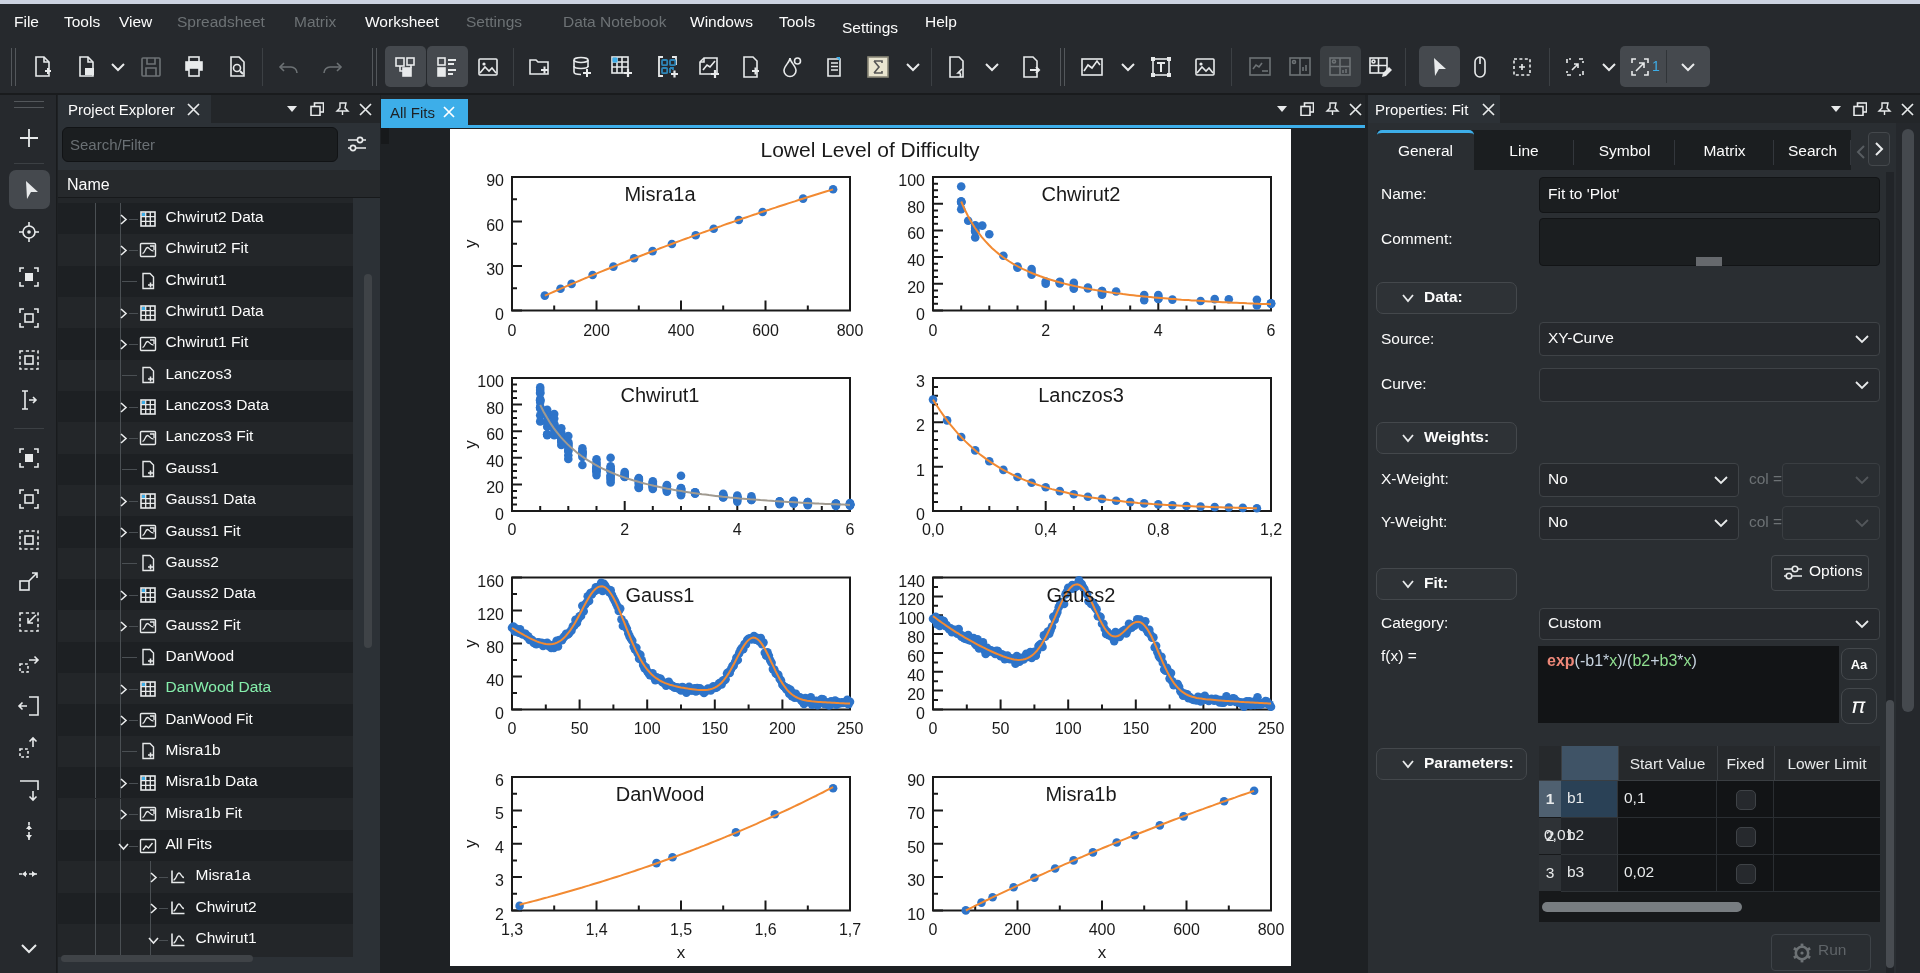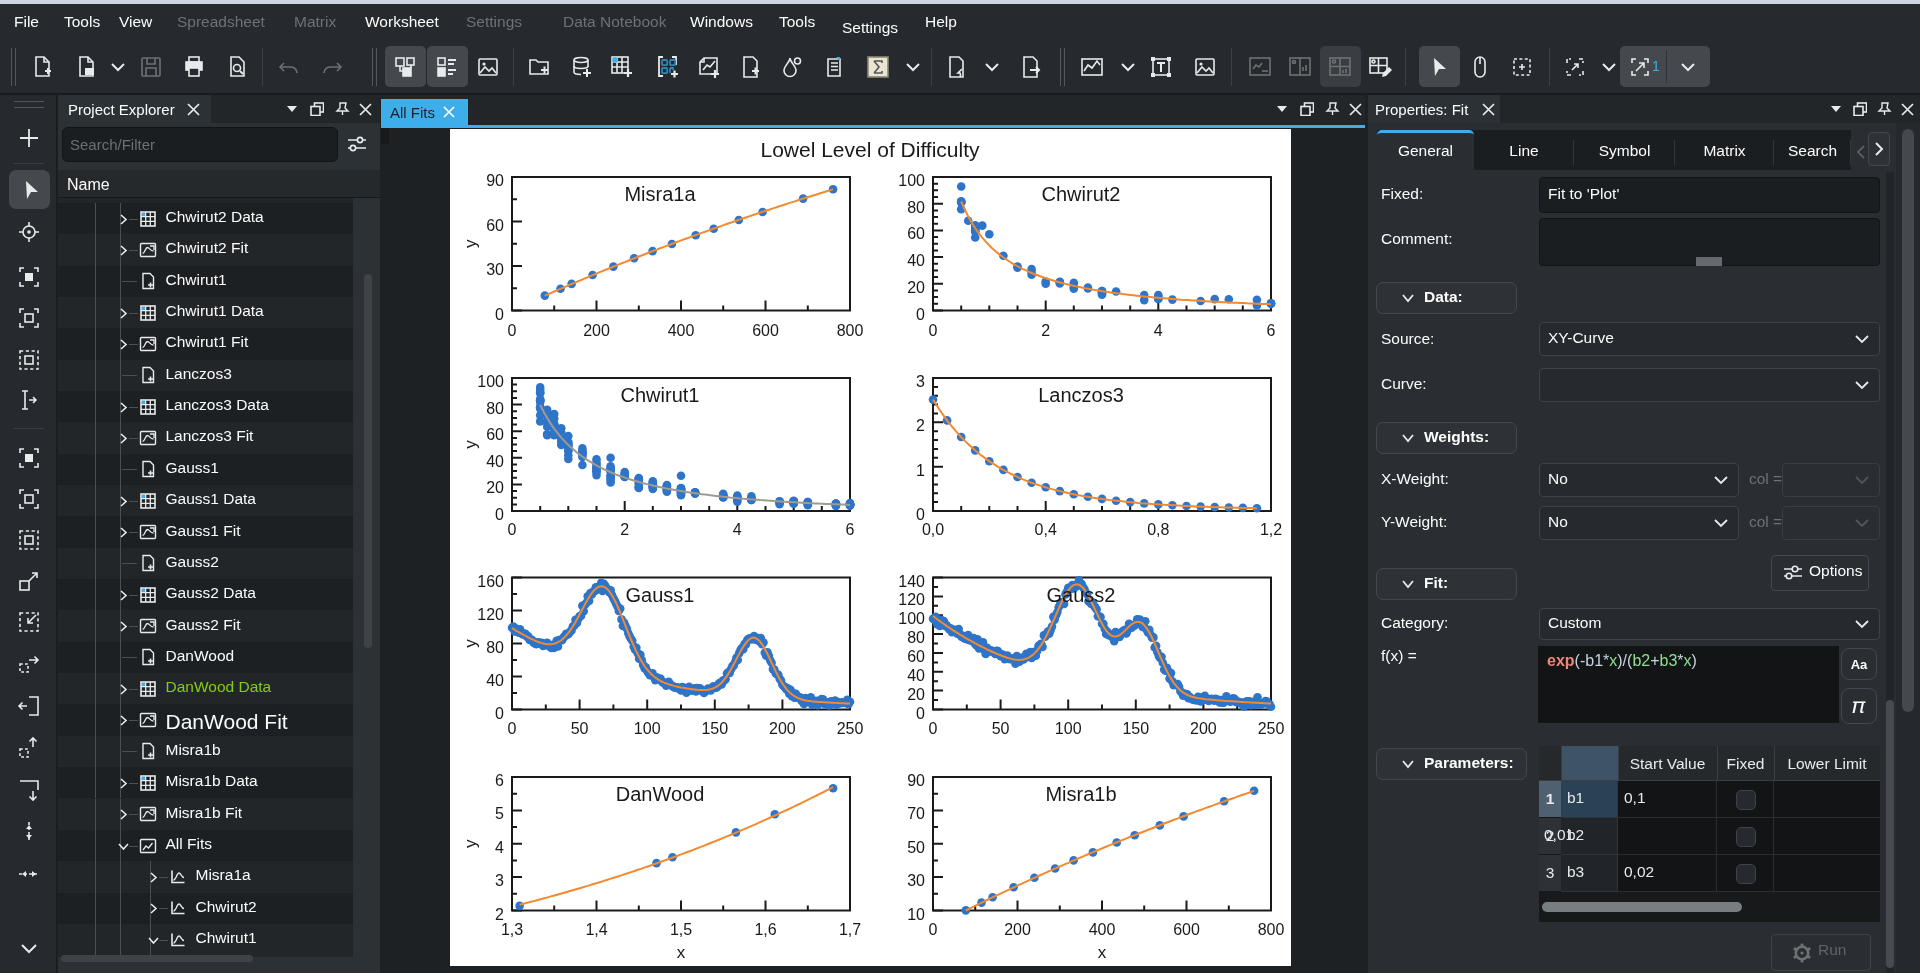--- a/index.html
+++ b/index.html
@@ -502,34 +502,34 @@
 <div style="position:absolute;left:120px;top:673.0px;width:1px;height:31.4px;background:#4a4f53"></div>
 <div style="position:absolute;left:128.5px;top:688.7px;width:9px;height:1px;background:#4a4f53"></div>
 <svg style="position:absolute;left:117.5px;top:682.7px" width="11" height="12" viewBox="0 0 11 12" fill="none" stroke="#e8eaeb" stroke-width="1.6">
     <path d="M3 2l5 4.5L3 11" stroke="#e8eaeb" stroke-width="1.6"></path>
   </svg>
 <svg style="position:absolute;left:138.5px;top:679.7px" width="18" height="18" viewBox="0 0 18 18" fill="none" stroke="#e8eaeb" stroke-width="1.6">
     <rect x="2" y="2" width="14" height="14" fill="none" stroke="#e8eaeb" stroke-width="1.6"></rect>
     <path d="M2 6.7h14M2 11.3h14M6.7 2v14M11.3 2v14" stroke="#e8eaeb" stroke-width="1.3"></path>
     <rect x="3" y="3" width="3" height="3" fill="#3daee9" stroke="none"></rect>
   </svg>
-<div class="t" style="position:absolute;left:165.5px;top:678.2px;color:#84cc16;font-size:15.5px">DanWood Data</div>
+<div class="t" style="position:absolute;left:165.5px;top:678.2px;color:#86efac;font-size:15.5px">DanWood Data</div>
 <div class="" style="position:absolute;left:58px;top:704.4px;width:295px;height:31.4px;background:#1d2023"></div>
 <div style="position:absolute;left:95px;top:704.4px;width:1px;height:31.4px;background:#4a4f53"></div>
 <div style="position:absolute;left:120px;top:704.4px;width:1px;height:31.4px;background:#4a4f53"></div>
 <div style="position:absolute;left:128.5px;top:720.1px;width:9px;height:1px;background:#4a4f53"></div>
 <svg style="position:absolute;left:117.5px;top:714.1px" width="11" height="12" viewBox="0 0 11 12" fill="none" stroke="#e8eaeb" stroke-width="1.6">
     <path d="M3 2l5 4.5L3 11" stroke="#e8eaeb" stroke-width="1.6"></path>
   </svg>
 <svg style="position:absolute;left:138.5px;top:711.1px" width="18" height="18" viewBox="0 0 18 18" fill="none" stroke="#e8eaeb" stroke-width="1.6">
     <rect x="1.5" y="2.5" width="15" height="13" rx="1" fill="none" stroke="#e8eaeb" stroke-width="1.4"></rect>
     <path d="M3.5 12.5c2.5 0 2.5-6 5-6 2 0 2.5 3.5 6 3.5" stroke="#e8eaeb" stroke-width="1.3" fill="none"></path>
     <path d="M11 5l4-0 0 4" stroke="#e8eaeb" stroke-width="1.3" fill="none"></path>
   </svg>
-<div class="t" style="position:absolute;left:165.5px;top:709.6px;color:#fcfcfc;font-size:21px">DanWood Fit</div>
+<div class="t" style="position:absolute;left:165.5px;top:709.6px;color:#fcfcfc;font-size:15px">DanWood Fit</div>
 <div class="" style="position:absolute;left:58px;top:735.8px;width:295px;height:31.4px;background:#232629"></div>
 <div style="position:absolute;left:95px;top:735.8px;width:1px;height:31.4px;background:#4a4f53"></div>
 <div style="position:absolute;left:120px;top:735.8px;width:1px;height:31.4px;background:#4a4f53"></div>
 <div style="position:absolute;left:121.5px;top:751.4px;width:15px;height:1px;background:#4a4f53"></div>
 <svg style="position:absolute;left:138.5px;top:742.4px" width="18" height="18" viewBox="0 0 18 18" fill="none" stroke="#e8eaeb" stroke-width="1.6">
     <path d="M4 1.5h7l3.5 3.5v11.5H4z" fill="none" stroke="#e8eaeb" stroke-width="1.4"></path>
     <path d="M9 13h5M11.5 10.5v5" stroke="#e8eaeb" stroke-width="1.6"></path>
   </svg>
 <div class="t" style="position:absolute;left:165.5px;top:740.9px;color:#fcfcfc;font-size:15.5px">Misra1b</div>
 <div class="" style="position:absolute;left:58px;top:767.1px;width:295px;height:31.4px;background:#1d2023"></div>
@@ -1620,21 +1620,21 @@
 <div class="t" style="position:absolute;left:1724.5px;top:151px;transform:translate(-50%,-50%);white-space:nowrap;font-size:15.5px;color:#fcfcfc">Matrix</div>
 <div style="position:absolute;left:1850px;top:140px;width:1px;height:25px;background:#33373c"></div>
 <div class="t" style="position:absolute;left:1812.5px;top:151px;transform:translate(-50%,-50%);white-space:nowrap;font-size:15.5px;color:#fcfcfc">Search</div>
 <svg style="position:absolute;left:1853px;top:143px" width="16" height="18" viewBox="0 0 16 18" fill="none" stroke="#e8eaeb" stroke-width="1.6">
     <path d="M11 3l-6 6 6 6" stroke="#585d61" stroke-width="2"></path>
   </svg>
 <div class="" style="position:absolute;left:1868px;top:132px;width:22px;height:34px;background:#2e3236;border:1px solid #44484c;border-radius:4px"></div>
 <svg style="position:absolute;left:1871px;top:140px" width="16" height="18" viewBox="0 0 16 18" fill="none" stroke="#e8eaeb" stroke-width="1.6">
     <path d="M5 3l6 6-6 6" stroke="#e8eaeb" stroke-width="2"></path>
   </svg>
-<div class="t" style="position:absolute;left:1381px;top:185px;color:#fcfcfc;font-size:15.5px">Fixed:</div>
+<div class="t" style="position:absolute;left:1381px;top:185px;color:#fcfcfc;font-size:15.5px">Name:</div>
 <div class="" style="position:absolute;left:1539px;top:177px;width:341px;height:36px;background:#1b1e20;border:1.2px solid #121416;border-radius:4px"></div>
 <div class="t" style="position:absolute;left:1548px;top:185.0px;color:#fcfcfc;font-size:15.5px">Fit to 'Plot'</div>
 <div class="t" style="position:absolute;left:1381px;top:230px;color:#fcfcfc;font-size:15.5px">Comment:</div>
 <div class="" style="position:absolute;left:1539px;top:218px;width:341px;height:48px;background:#1b1e20;border:1.2px solid #121416;border-radius:4px"></div>
 <div class="" style="position:absolute;left:1696px;top:257px;width:26px;height:9px;background:#66696d"></div>
 <div class="" style="position:absolute;left:1376px;top:282px;width:141px;height:32px;background:#2e3236;border:1px solid #44484c;border-radius:7px"></div>
 <svg style="position:absolute;left:1400px;top:290px" width="16" height="16" viewBox="0 0 16 16" fill="none" stroke="#e8eaeb" stroke-width="1.6">
     <path d="M3 5l5 6 5-6" stroke="#e8eaeb" stroke-width="1.8"></path>
   </svg>
 <div class="t" style="position:absolute;left:1424px;top:288px;color:#fcfcfc;font-weight:bold;font-size:15.5px">Data:</div>

